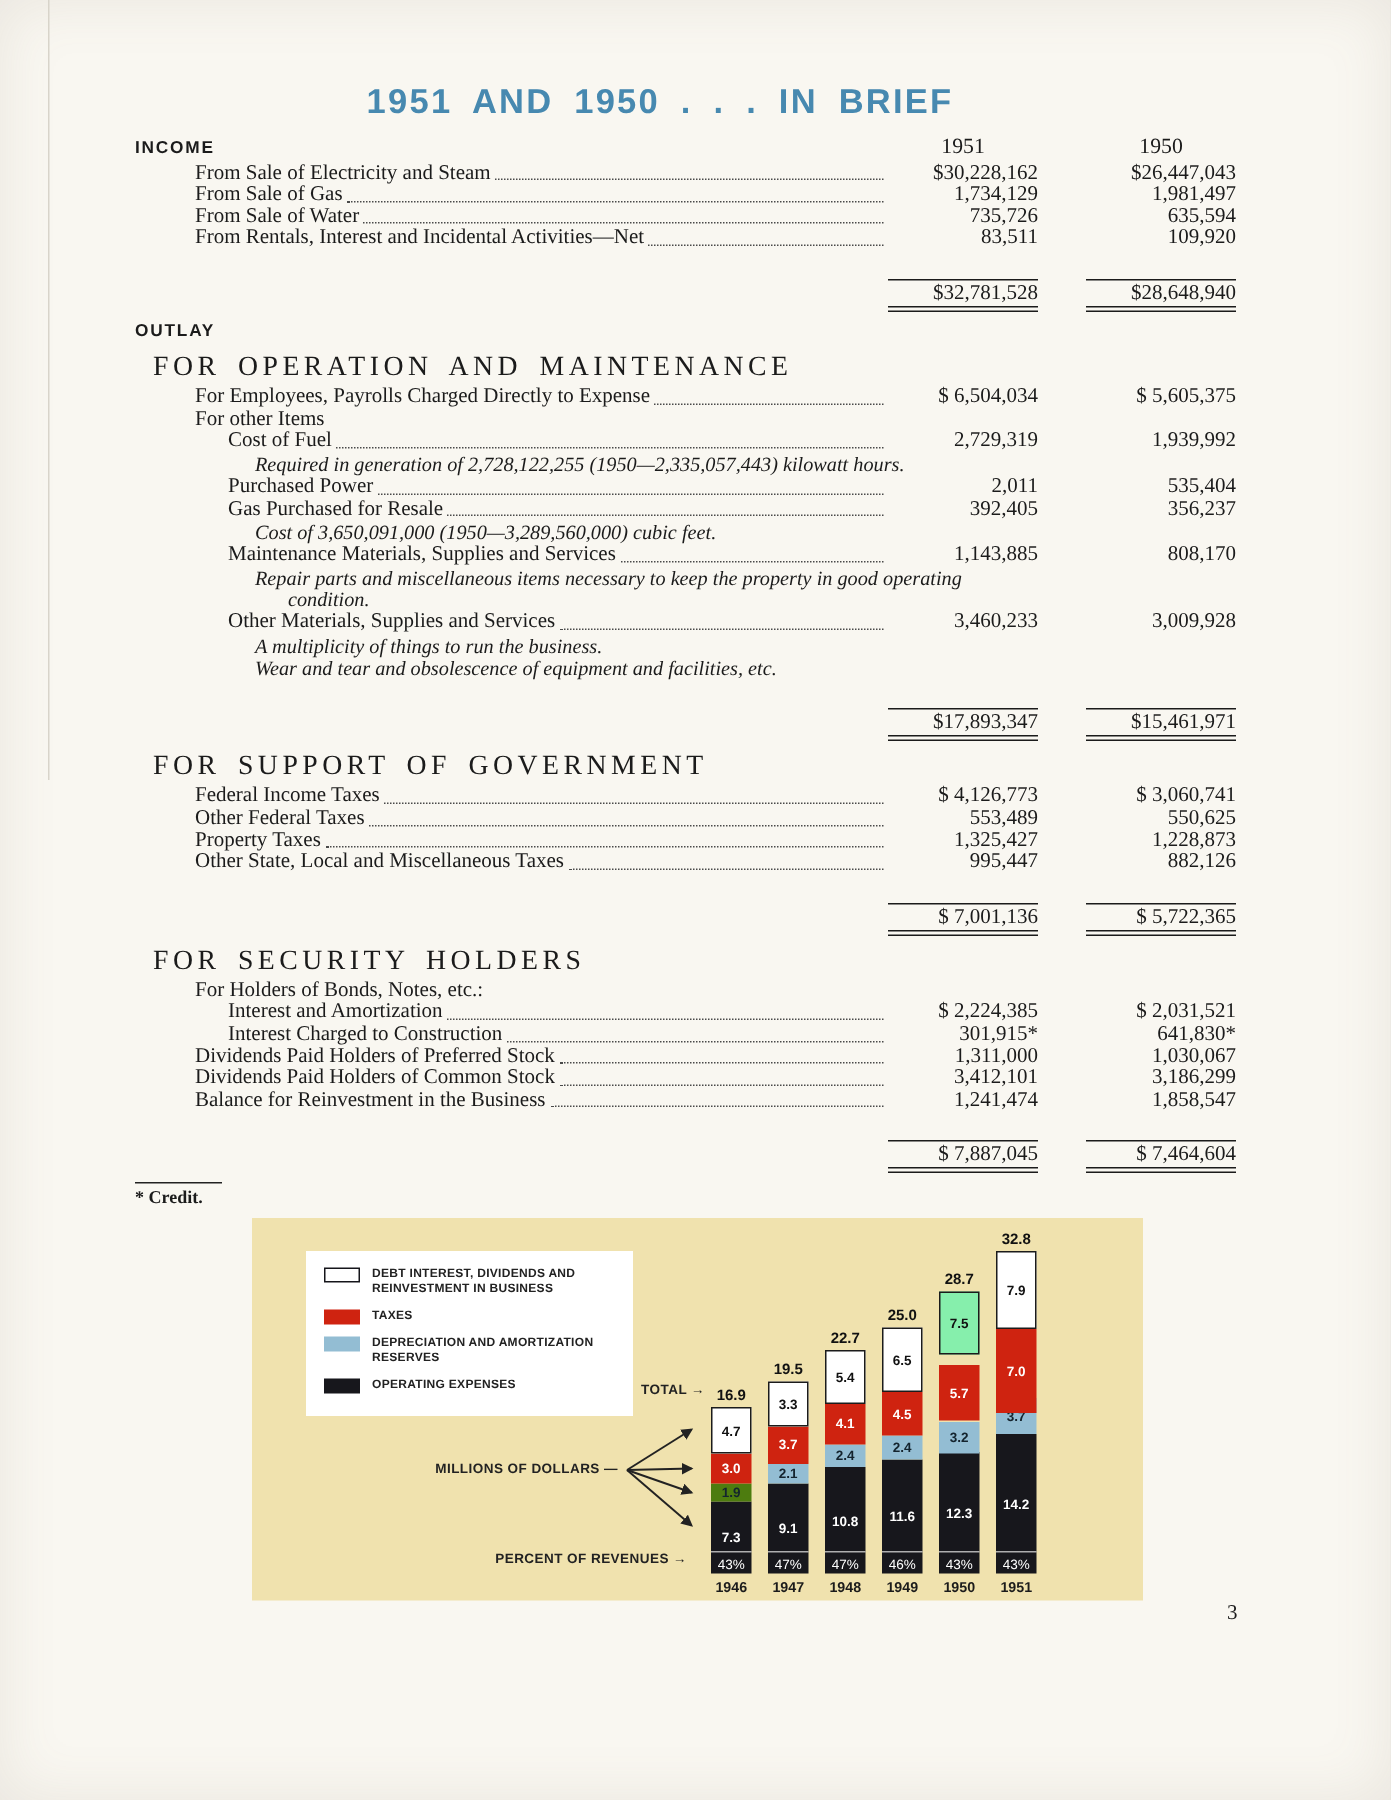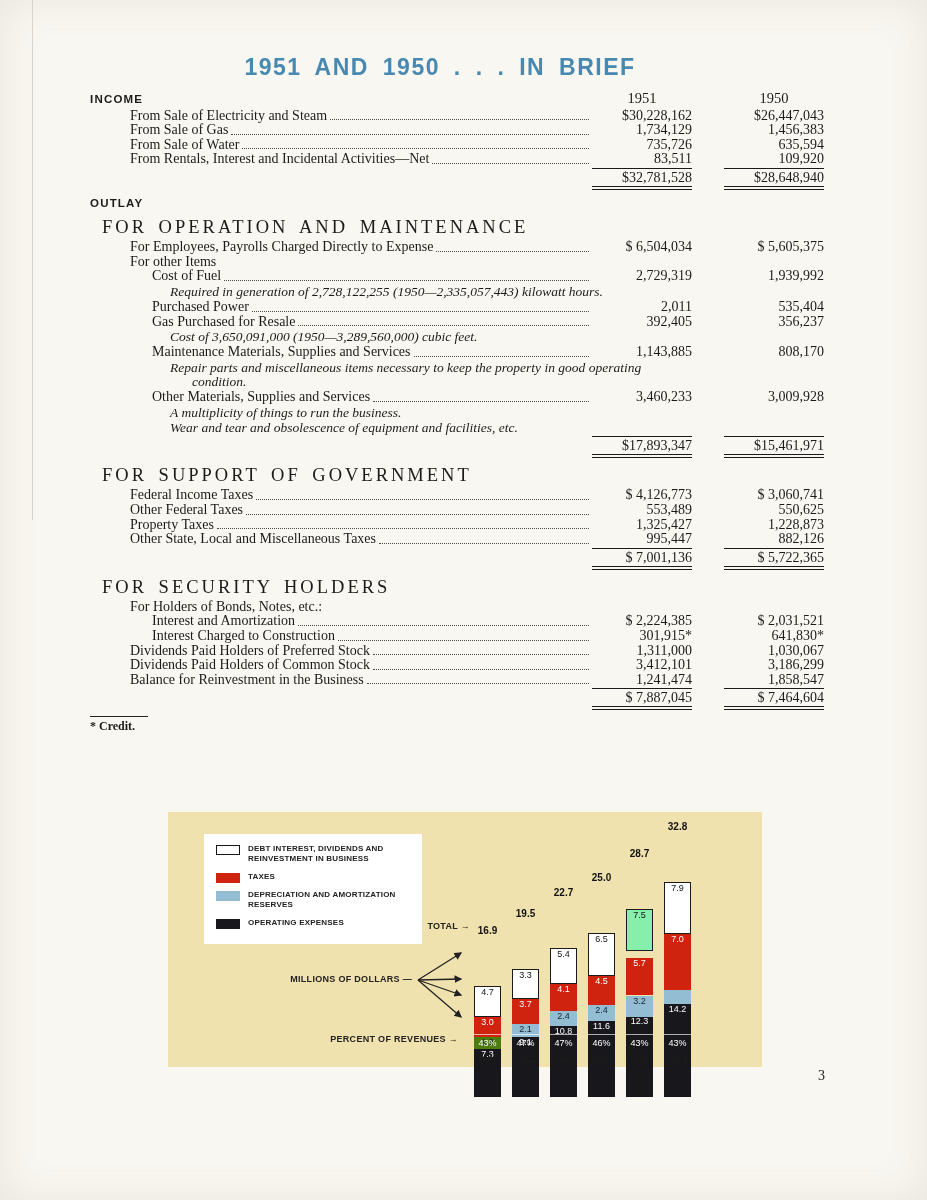--- a/index.html
+++ b/index.html
@@ -27,38 +27,38 @@
   .ind2{padding-left:62px;}
   .colhead{margin-bottom:3px;}
   .colhead .ch{text-align:center;font-size:14.5px;}
   .slabel{font-family:"Liberation Sans",sans-serif;font-weight:bold;font-size:11.5px;
           letter-spacing:1.2px;line-height:14px;margin-top:5px;}
   .sheader{font-size:18.5px;line-height:20px;letter-spacing:3px;word-spacing:4px;
            margin:7px 0 3px 12px;}
   .note{font-style:italic;font-size:13.5px;line-height:14.2px;
         padding-left:102px;text-indent:-22px;padding-right:132px;margin:1px 0;}
   .plain{font-size:14px;line-height:14.6px;}
-  .total{display:flex;justify-content:flex-end;margin:1px 0 6px;}
+  .total{display:flex;justify-content:flex-end;margin:19px 0 6px;}
   .tv{width:100px;flex:none;text-align:right;font-size:14px;line-height:15px;
       border-top:1px solid #1b1b1b;border-bottom:4px double #1b1b1b;padding:1px 0;}
 
   .footnote{margin-top:4px;}
   .fnrule{width:58px;border-top:1px solid #222;margin:3px 0 2px;}
   .fntext{font-weight:bold;font-size:12px;}
 
   .page-number{position:absolute;left:818px;top:1068px;font-size:14px;}
 
   
   .chart-panel{position:absolute;left:168px;top:812px;width:594px;height:255px;
                background:#f0e2ae;}
   .plot{position:absolute;left:0;top:0;width:100%;height:100%;}
   .bar{position:absolute;top:0;height:100%;}
-  .seg{position:absolute;left:0;right:0;display:flex;justify-content:center;
-       font-family:"Liberation Sans",sans-serif;font-weight:normal;font-size:9px;overflow:hidden;
-       box-sizing:border-box;margin-top:48px;}
+  .seg{position:absolute;left:0;right:0;display:flex;align-items:center;justify-content:center;
+       font-family:"Liberation Sans",sans-serif;font-weight:bold;font-size:9px;overflow:hidden;
+       box-sizing:border-box;}
   .seg0{color:#ffffff;}
   .seg1{color:#14242e;}
   .seg2{color:#ffffff;}
   .seg3{color:#111111;border:1px solid #1b1b1b;}
   .pct{position:absolute;left:0;right:0;height:15px;display:flex;align-items:center;justify-content:center;
        color:#ffffff;font-family:"Liberation Sans",sans-serif;font-weight:normal;font-size:9px;
        border-top:1px solid rgba(255,255,255,.65);}
   .tot{position:absolute;left:-7px;width:41px;text-align:center;
        font-family:"Liberation Sans",sans-serif;font-weight:bold;font-size:10px;color:#111;}
   .year{position:absolute;left:-7px;width:41px;text-align:center;
@@ -99,21 +99,21 @@
           <div class="row item ind1">
             <span class="lbl">From Sale of Electricity and Steam</span>
             <span class="leader"></span>
             <span class="val">$30,228,162</span>
             <span class="val v2">$26,447,043</span>
           </div>
           <div class="row item ind1">
             <span class="lbl">From Sale of Gas</span>
             <span class="leader"></span>
             <span class="val">1,734,129</span>
-            <span class="val v2">1,456,383</span>
+            <span class="val v2">1,981,497</span>
           </div>
           <div class="row item ind1">
             <span class="lbl">From Sale of Water</span>
             <span class="leader"></span>
             <span class="val">735,726</span>
             <span class="val v2">635,594</span>
           </div>
           <div class="row item ind1">
             <span class="lbl">From Rentals, Interest and Incidental Activities—Net</span>
             <span class="leader"></span>

